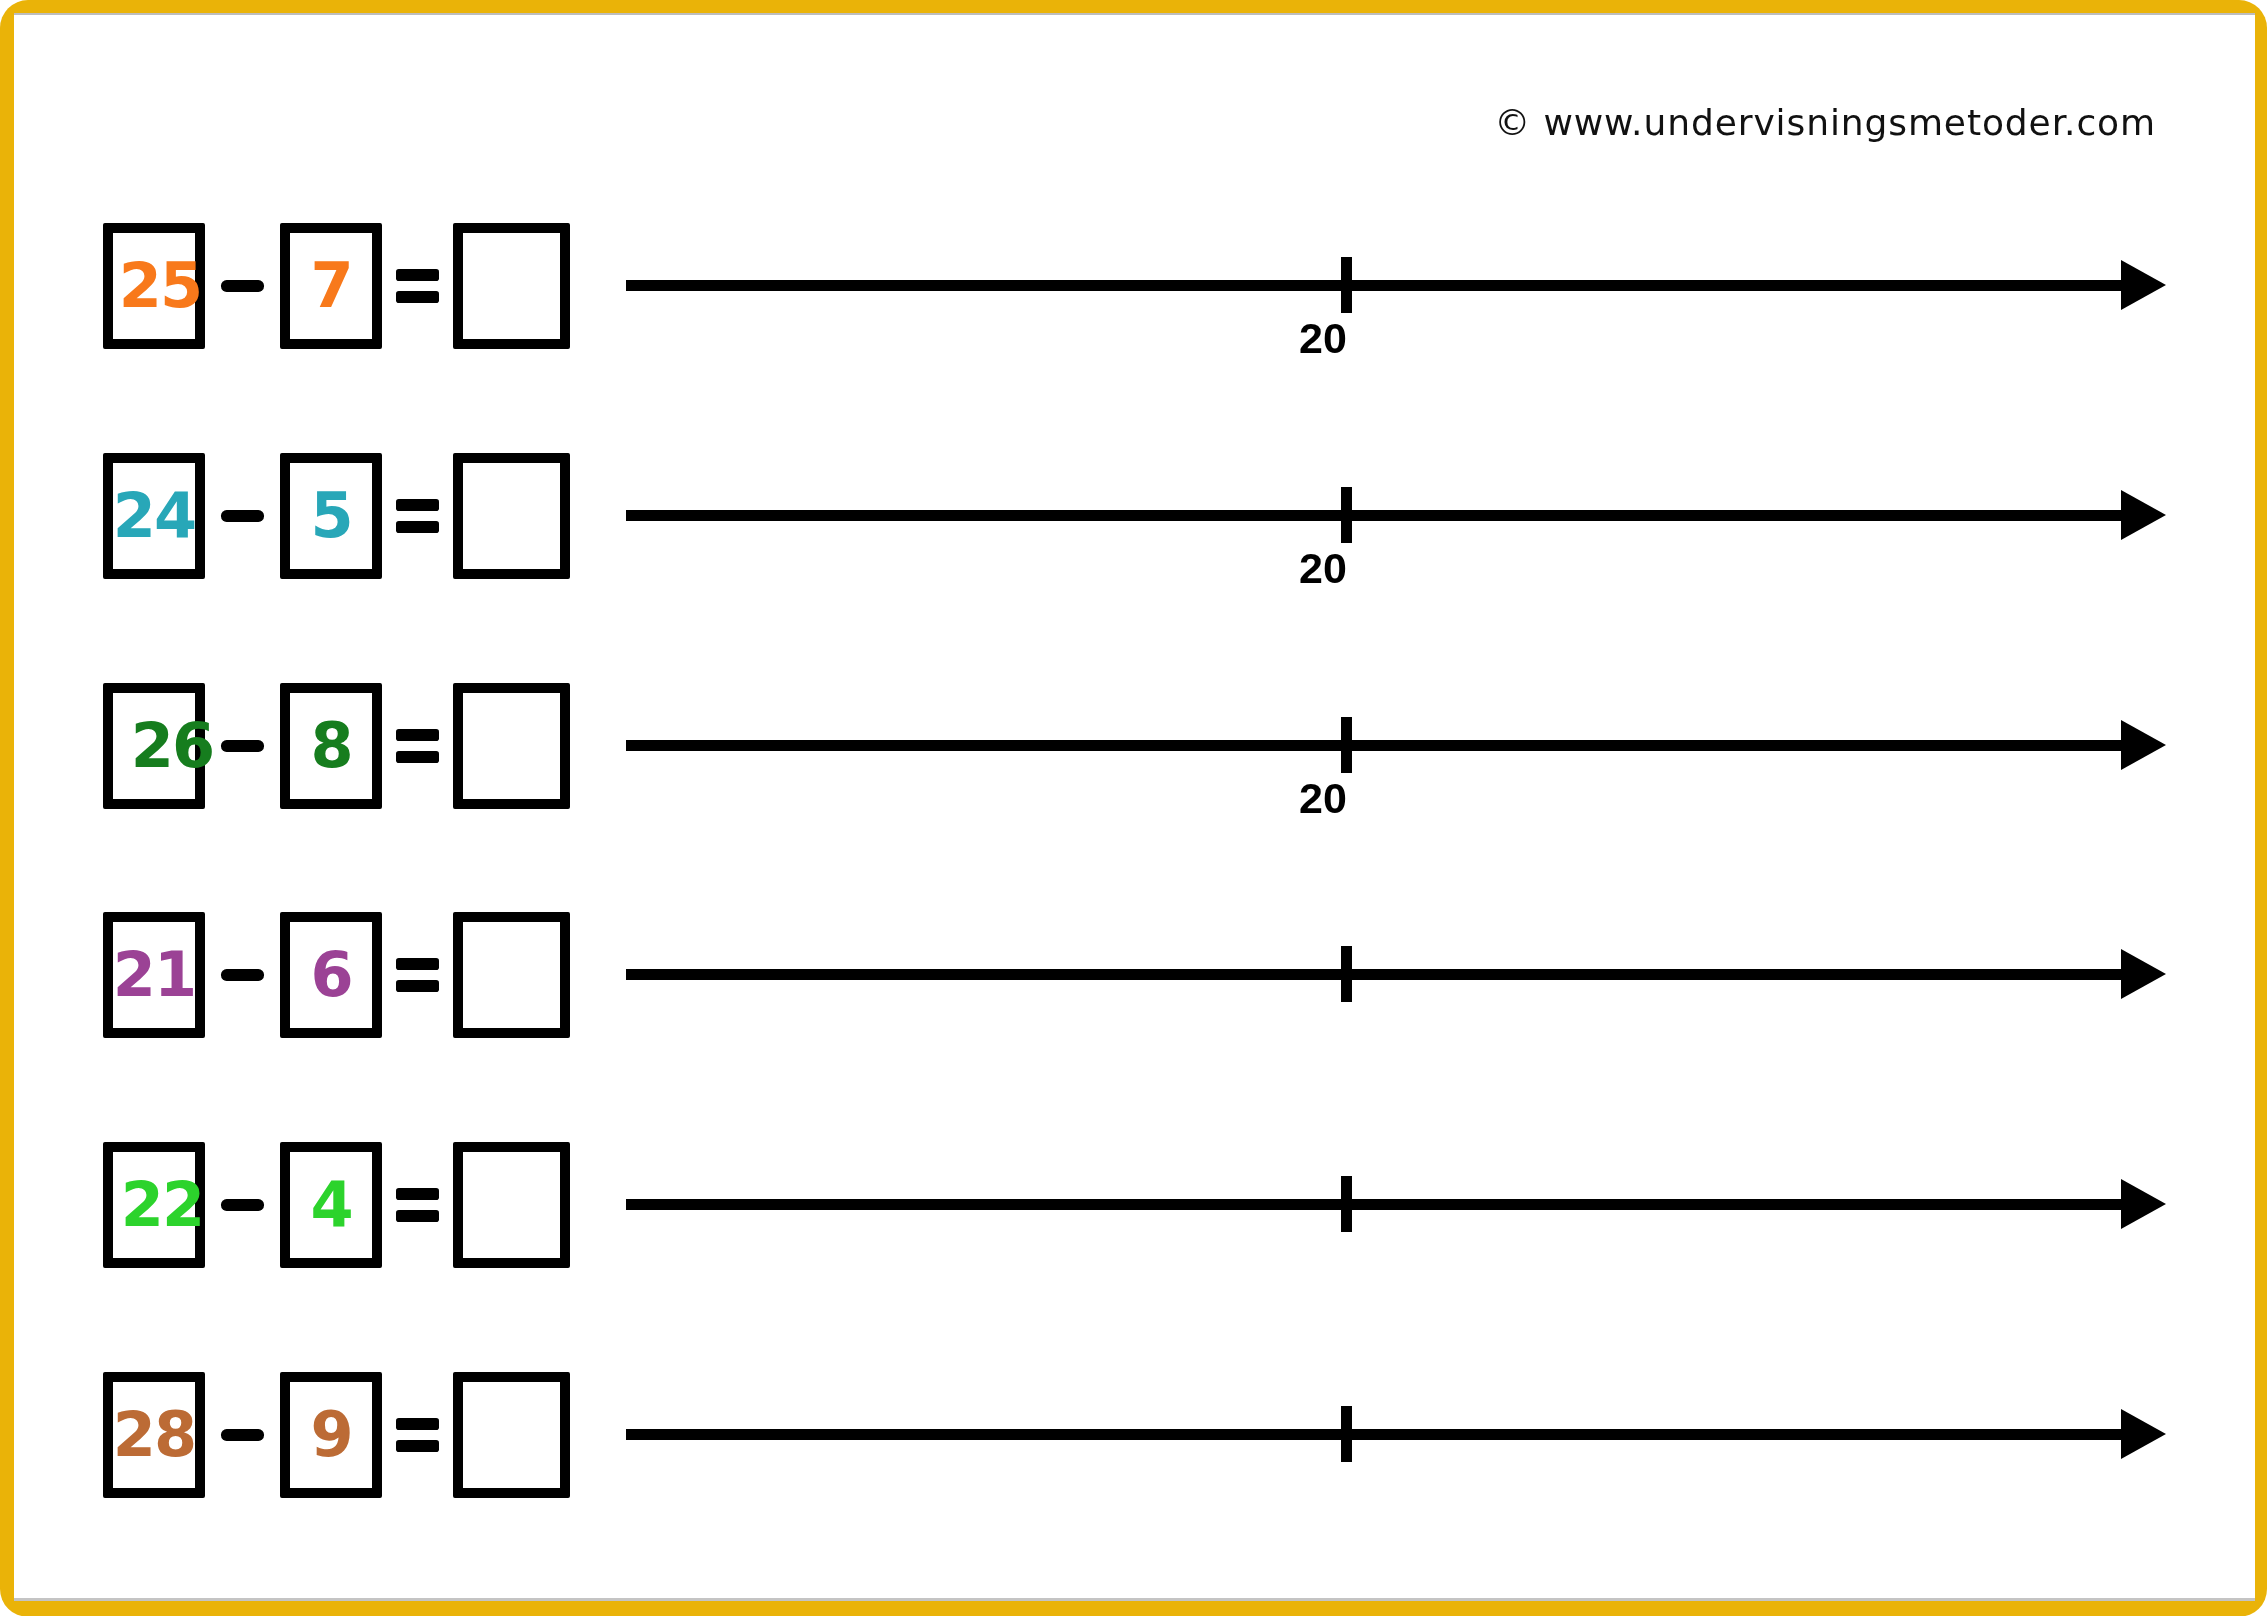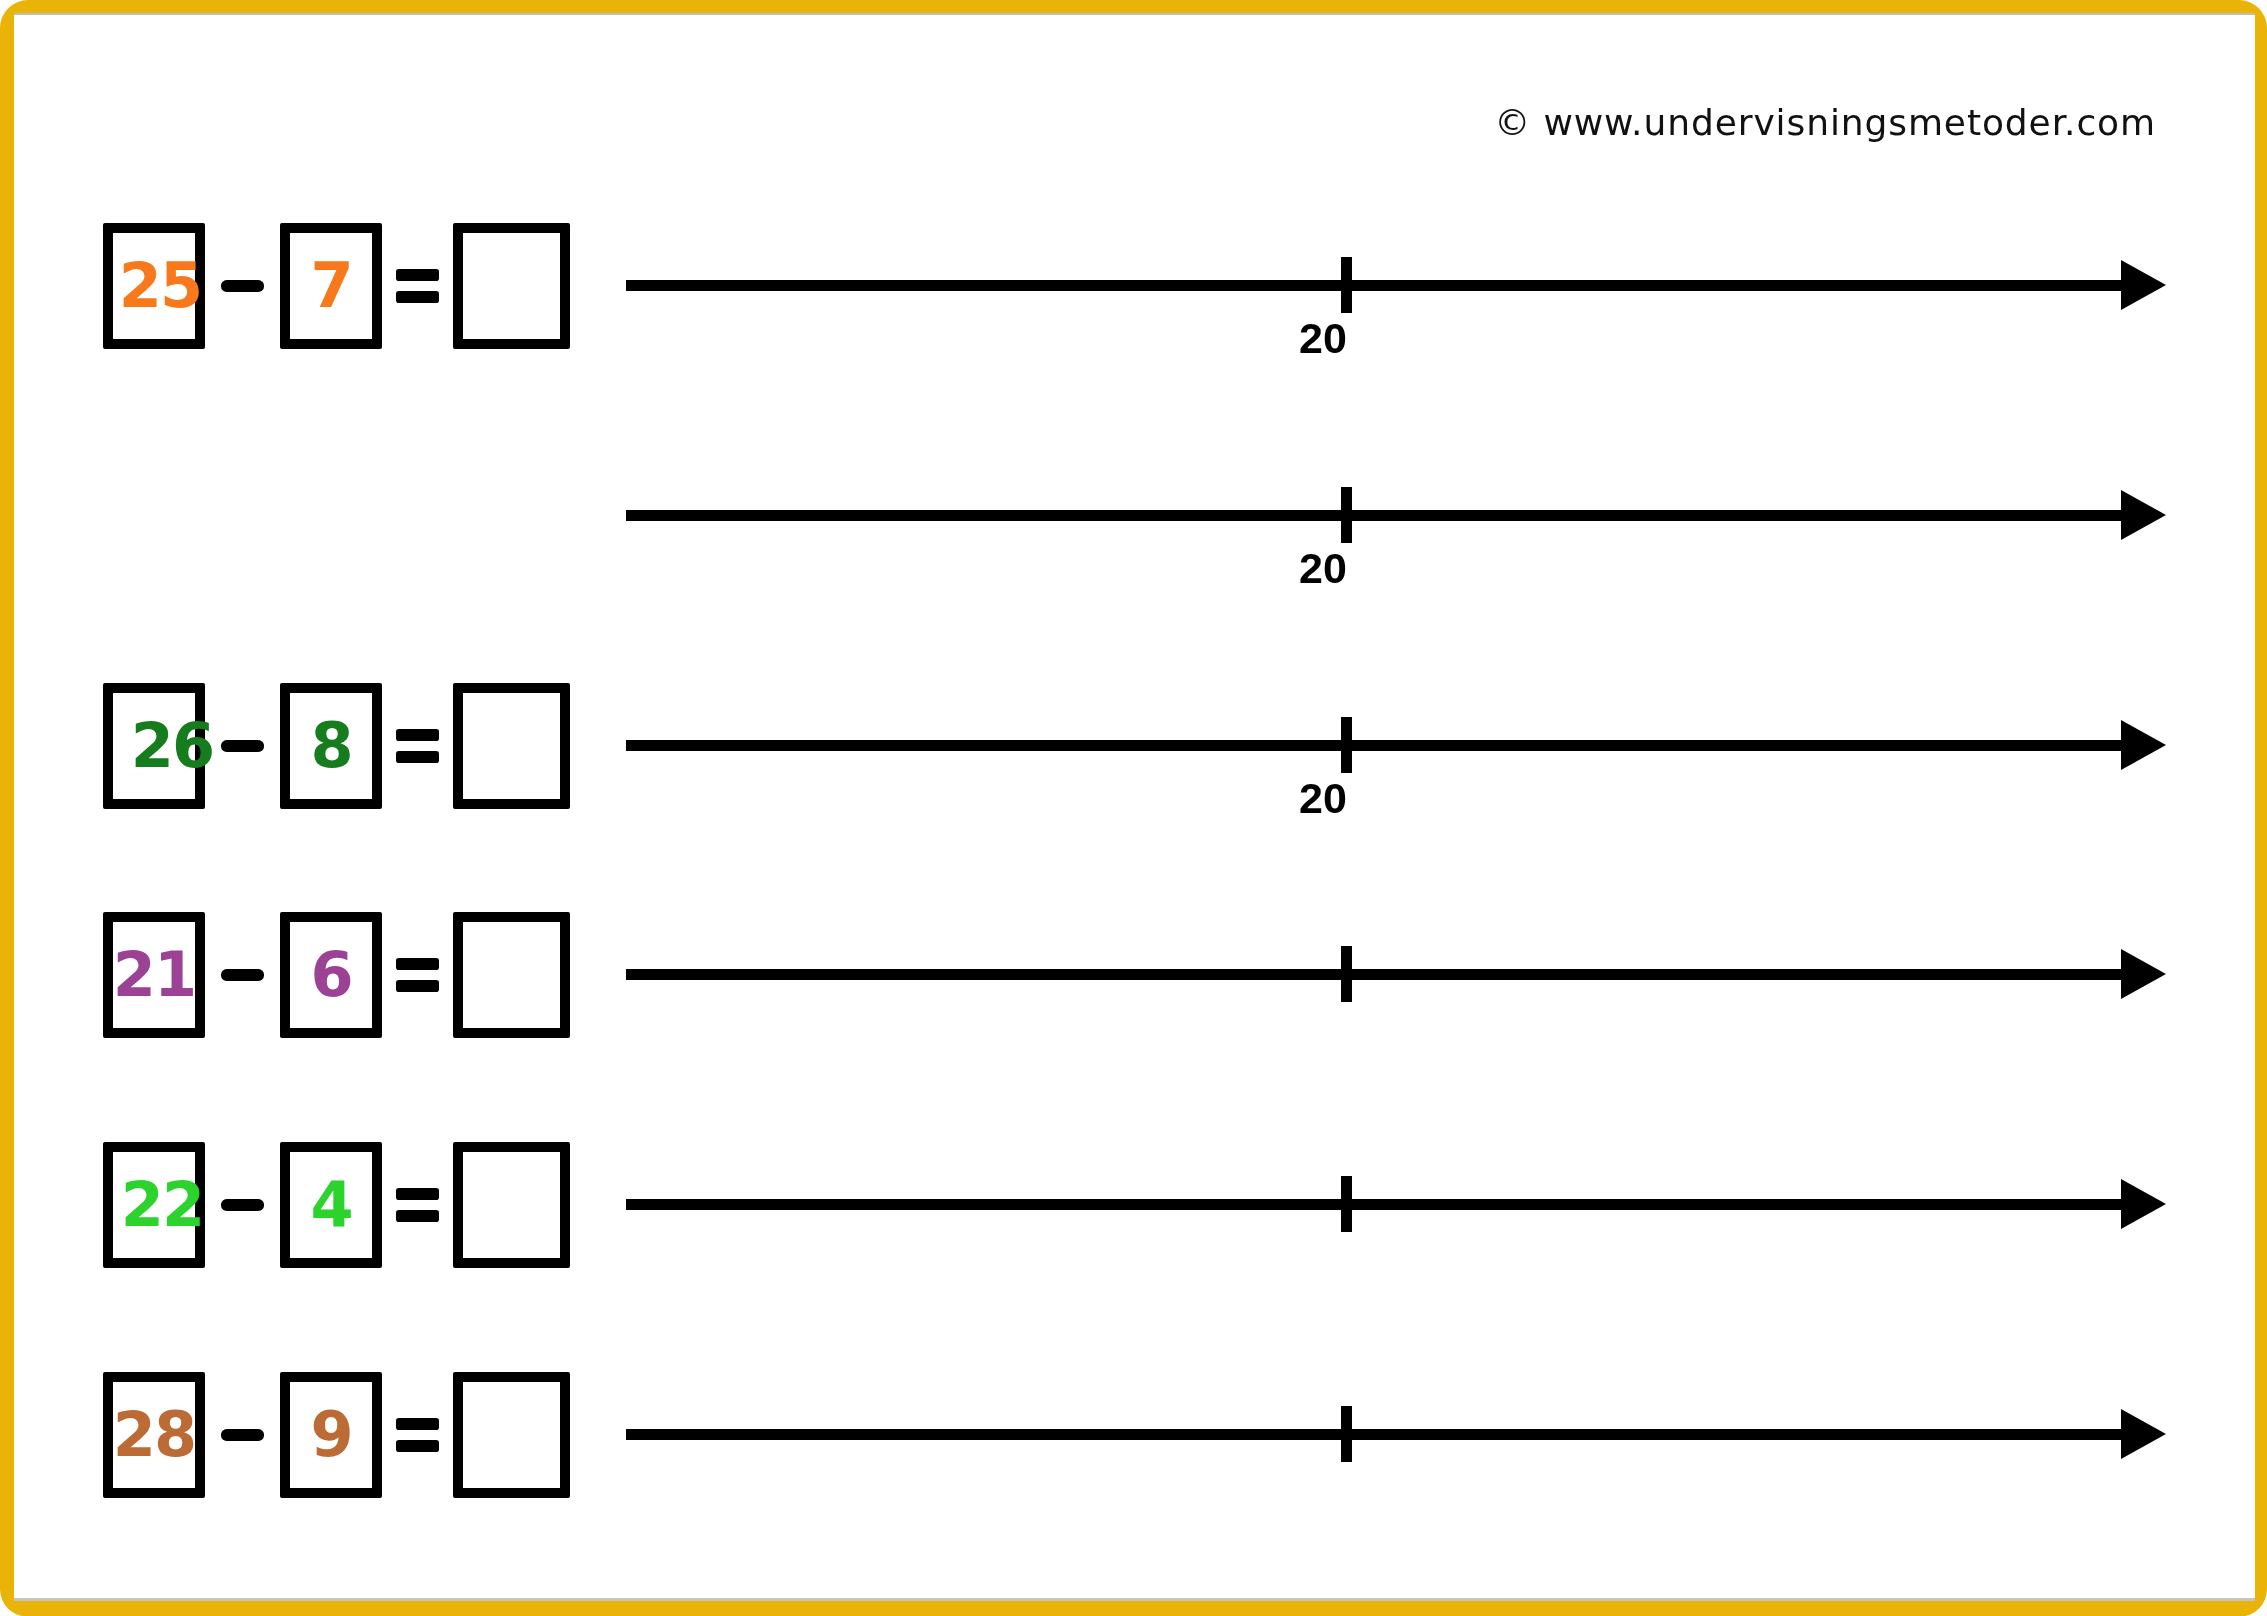--- a/index.html
+++ b/index.html
@@ -56,20 +56,36 @@
         </div>
       </div>
       <div class="numline">
         <div class="tick"></div>
         <div class="tick-label">20</div>
         <div class="arrowhead"></div>
       </div>
     </div>
 
     <div class="row" style="top:438px">
+      <div class="equation">
+        <div class="num-box">
+          <span class="digit" style="color: rgb(40, 167, 184);">24</span>
+        </div>
+        <div class="minus-sign"></div>
+        <div class="num-box">
+          <span class="digit" style="color: rgb(40, 167, 184);">5</span>
+        </div>
+        <div class="equals-sign">
+            <div class="bar"></div>
+            <div class="bar"></div>
+          </div>
+        <div class="num-box answer-box">
+          <span class="digit"></span>
+        </div>
+      </div>
       <div class="numline">
         <div class="tick"></div>
         <div class="tick-label">20</div>
         <div class="arrowhead"></div>
       </div>
     </div>
 
     <div class="row" style="top:668px">
       <div class="equation">
         <div class="num-box">

